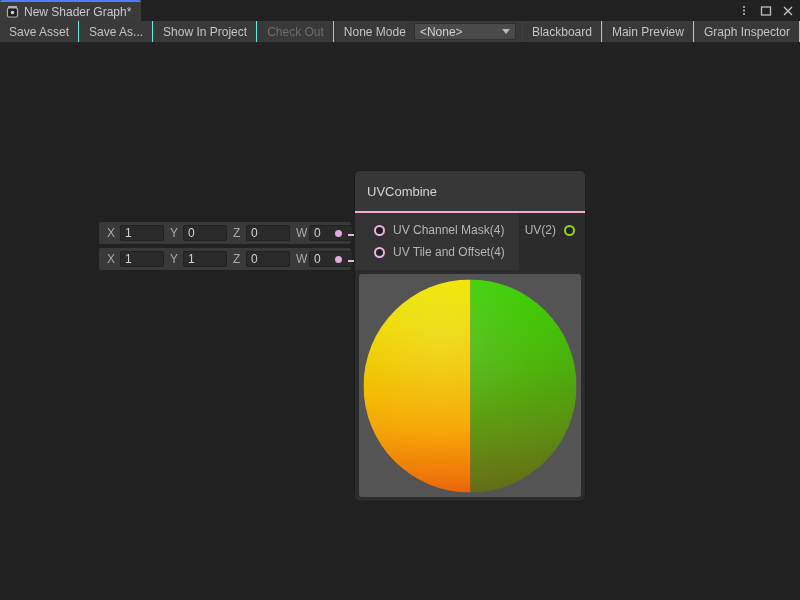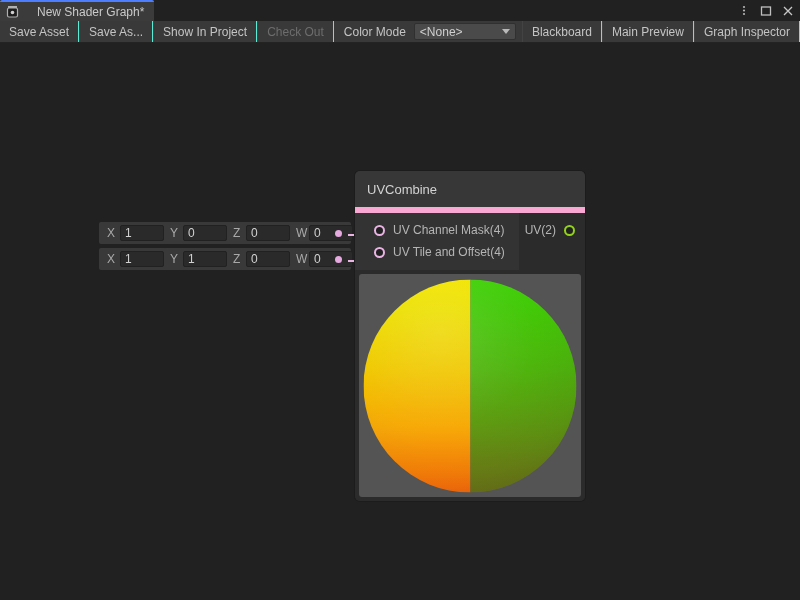--- a/index.html
+++ b/index.html
@@ -29,21 +29,21 @@
     align-items: flex-end;
   }
 
   .tab {
     height: 21px;
     background: #3b3b3b;
     border-top: 2px solid #4c7eff;
     display: flex;
     align-items: center;
     padding: 0 10px 0 6px;
-    gap: 18px;
+    gap: 5px;
     border-top-left-radius: 2px;
     border-top-right-radius: 2px;
   }
 
   .tab-icon {
     width: 13px; height: 13px;
     display: block;
     flex: none;
   }
 
@@ -207,21 +207,21 @@
     background: #2b2b2b;
     box-shadow: 0 0 0 1px #1c1c1c;
   }
 
   .node-header {
     height: 42px;
     background: #373737;
     display: flex;
     align-items: center;
     padding: 0 0 0 12px;
-    border-bottom: 6px solid #f9a8d4;
+    border-bottom: 2px solid #f9a8d4;
   }
 
   .node-title {
     font-size: 13px;
     color: #d3d3d3;
     line-height: 1;
   }
 
   .node-ports {
     display: flex;
@@ -366,21 +366,21 @@
     </div>
   </div>
 </div>
 
 <div class="toolbar">
   <div class="tb-btn">Save Asset</div>
   <div class="tb-btn">Save As...</div>
   <div class="tb-btn">Show In Project</div>
   <div class="tb-btn disabled">Check Out</div>
   <div class="tb-spacer"></div>
-  <div class="tb-label">Color Mode</div>
+  <div class="tb-label">None Mode</div>
   <div class="tb-dropdown">
     <span class="dd-val">&lt;None&gt;</span>
     <span class="dd-arrow"></span>
   </div>
   <div class="tb-btn">Blackboard</div>
   <div class="tb-btn">Main Preview</div>
   <div class="tb-btn">Graph Inspector</div>
 </div>
 
 <div class="canvas">

